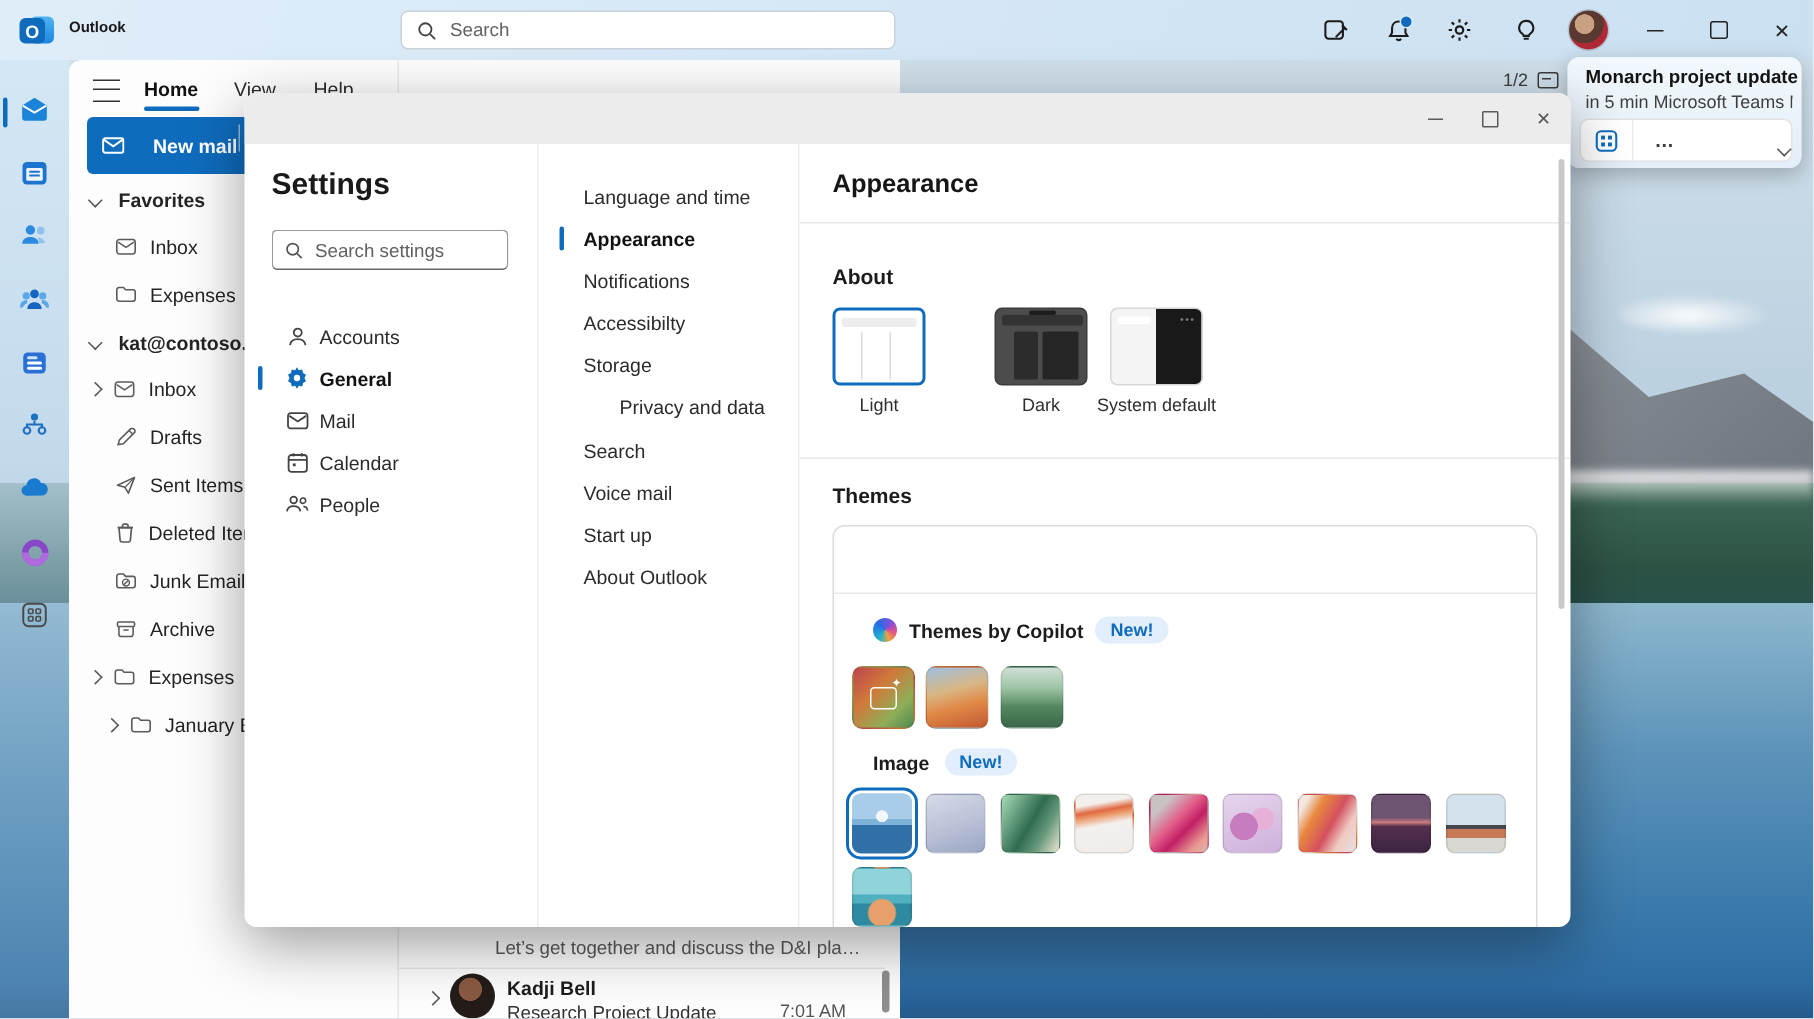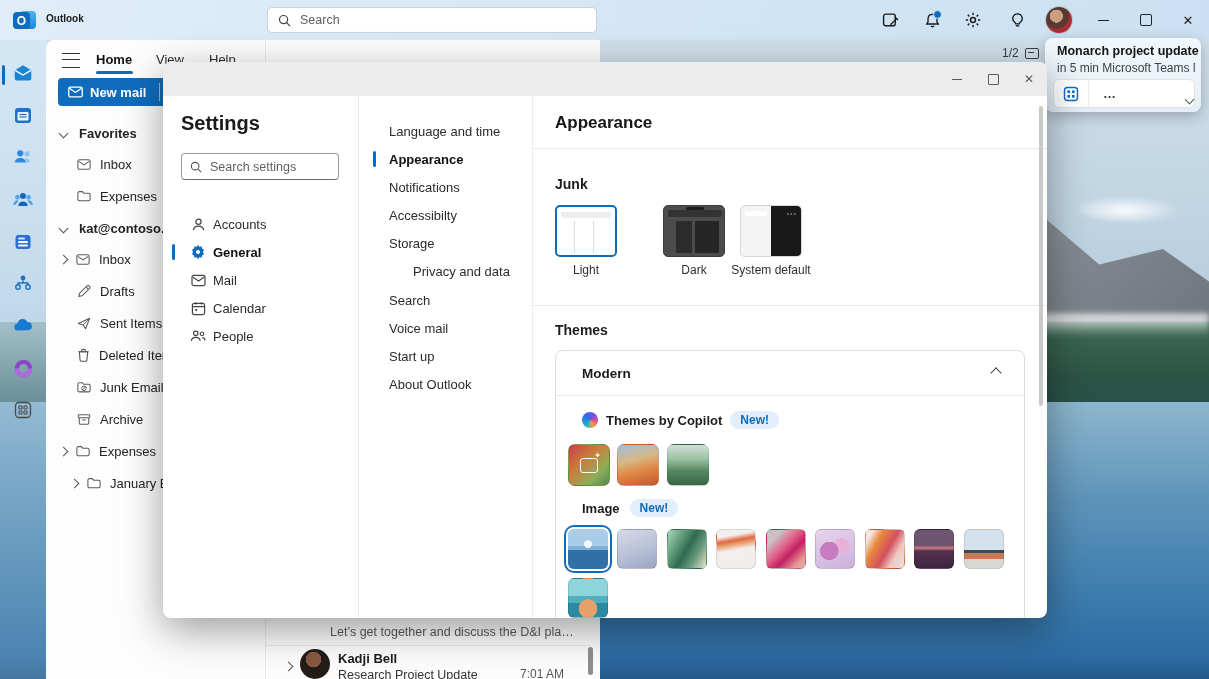--- a/index.html
+++ b/index.html
@@ -48,21 +48,21 @@
   .rail-item{left:0;width:46px;height:42px;display:flex;align-items:center;justify-content:center;}
   .rail-ind{left:2px;top:13px;width:3px;height:20px;border-radius:2px;background:#0f6cbd;position:absolute;}
 
   
   .panel{left:46px;top:40px;width:554px;height:639px;background:#fdfdfe;border-radius:8px 0 0 0;}
   .hamburger{left:16px;top:13px;width:18px;height:13px;border-top:1.6px solid #333;border-bottom:1.6px solid #333;}
   .hamburger:before{content:"";position:absolute;left:0;top:5px;width:18px;height:0;border-top:1.6px solid #333;}
   .rtab{top:12px;font-size:13px;color:#2b2b2b;}
   .rtab.sel{font-weight:700;color:#111;}
   .tab-underline{left:50px;top:31px;width:37px;height:3px;border-radius:2px;background:#0f6cbd;}
-  .newmail{left:12px;top:38px;width:130px;height:28px;background:#0f6cbd;border-radius:4px;display:flex;align-items:center;color:#fff;}
+  .newmail{left:12px;top:38px;width:130px;height:38px;background:#0f6cbd;border-radius:4px;display:flex;align-items:center;color:#fff;gap:12px;}
   .newmail .lbl{font-size:13px;font-weight:700;margin-left:7px;}
   .newmail .sep{position:absolute;left:101px;top:5px;width:1px;height:18px;background:rgba(255,255,255,.55);}
   .nm-env{margin-left:10px;}
   .vdiv{left:219px;top:0;width:1px;height:639px;background:#e9e9e9;}
 
   .frow{left:0;width:219px;height:28px;display:flex;align-items:center;font-size:13px;color:#242424;}
   .frow .chev{margin-left:14px;}
   .frow .lbl{white-space:nowrap;overflow:hidden;}
   .hdr{font-weight:700;}
   .chev{width:6px;height:6px;border-right:1.4px solid #555;border-bottom:1.4px solid #555;display:inline-block;flex:0 0 auto;}
@@ -598,21 +598,21 @@
         </div>
       <div class="sub-row" style="top:274px;">
           <span class="sub-lbl">About Outlook</span>
         </div>
     </div>
 
     <div class="abs dlg-col-r">
       <div class="abs ap-heading">Appearance</div>
       <div class="abs ap-hdiv"></div>
 
-      <div class="abs mode-label">Junk</div>
+      <div class="abs mode-label">About</div>
       <div class="abs mode-thumb mt-light">
         <span class="bar"></span>
           <span class="c1"></span>
           <span class="c2"></span>
       </div>
       <div class="abs mode-thumb mt-dark">
         <span class="pillt"></span>
           <span class="bar"></span>
           <span class="p1"></span>
           <span class="p2"></span>
@@ -621,24 +621,20 @@
         <span class="bar"></span>
           <span class="dots">•••</span>
       </div>
       <div class="abs mode-lbl-txt" style="left:22px;width:62px;">Light</div>
       <div class="abs mode-lbl-txt" style="left:130px;width:62px;">Dark</div>
       <div class="abs mode-lbl-txt" style="left:183px;width:110px;">System default</div>
       <div class="abs ap-hdiv2"></div>
 
       <div class="abs themes-label">Themes</div>
       <div class="abs theme-card">
-        <div class="tc-head">
-          <span class="tc-title">Modern</span>
-          <span class="chev-up"></span>
-        </div>
         <div class="tc-div"></div>
 
         <div class="cop-row">
           <span class="cop-logo"></span>
           <span class="cop-lbl">Themes by Copilot</span>
           <span class="badge">New!</span>
         </div>
         <div class="cthumb ct1">
             <span class="glyph"></span>
           </div>

